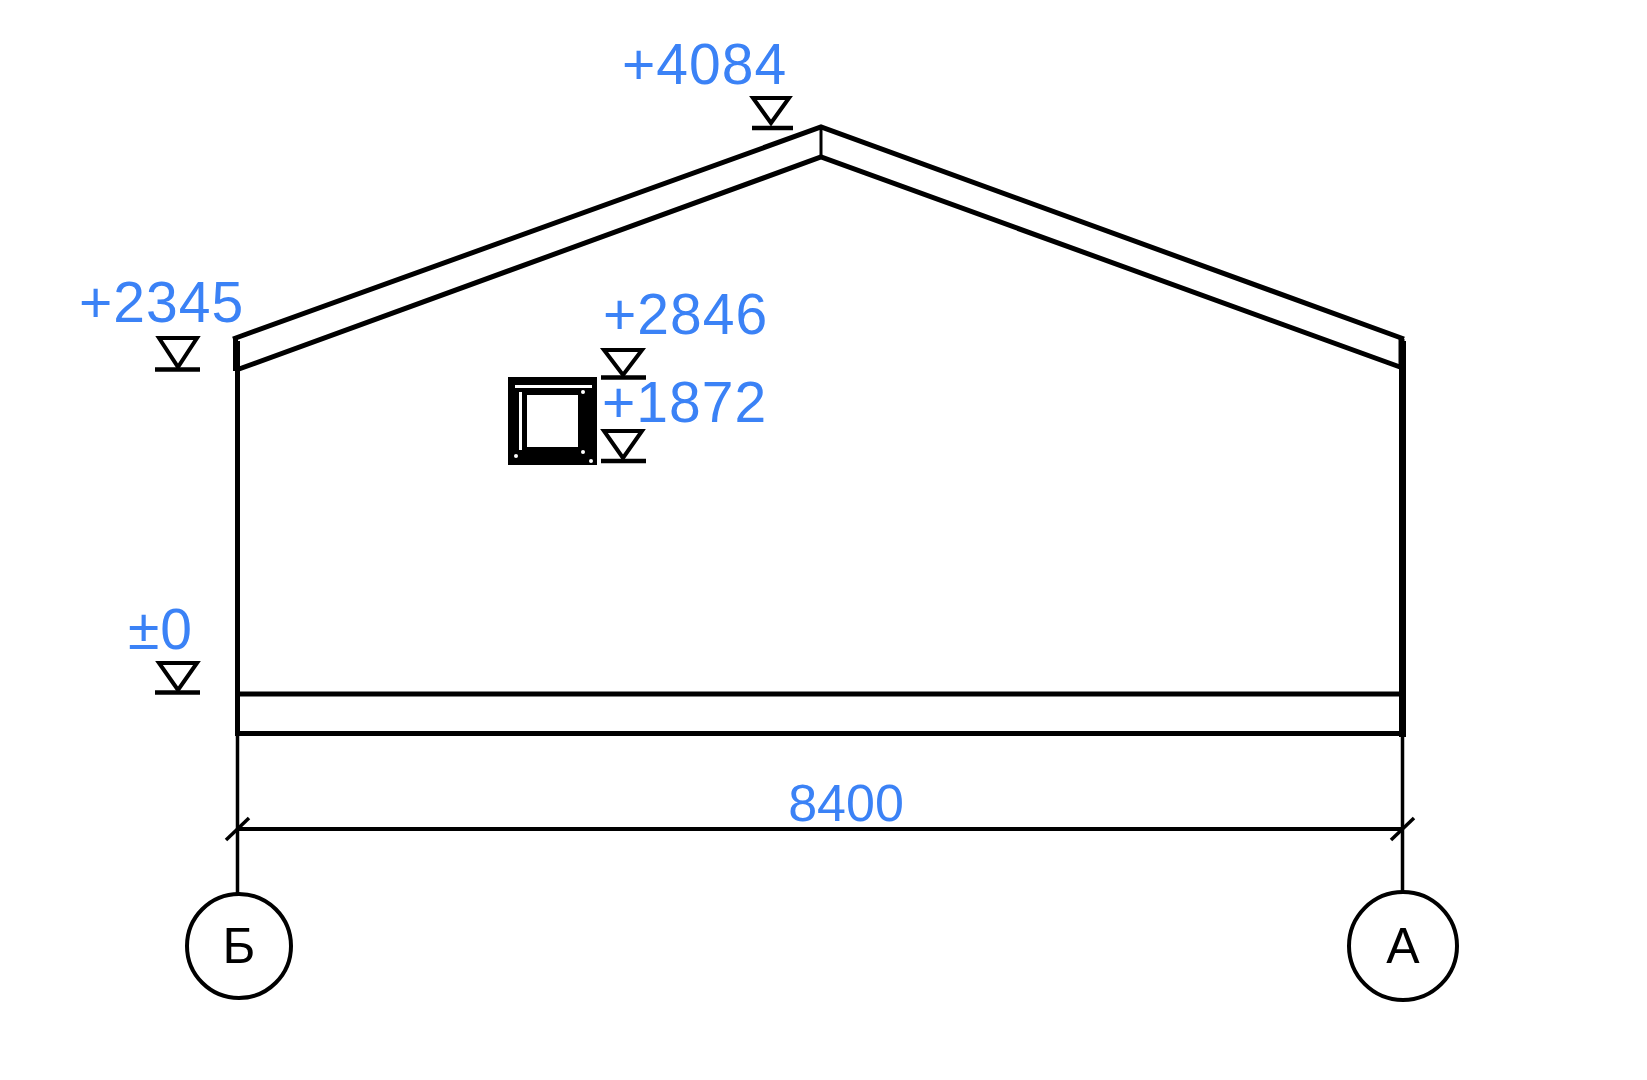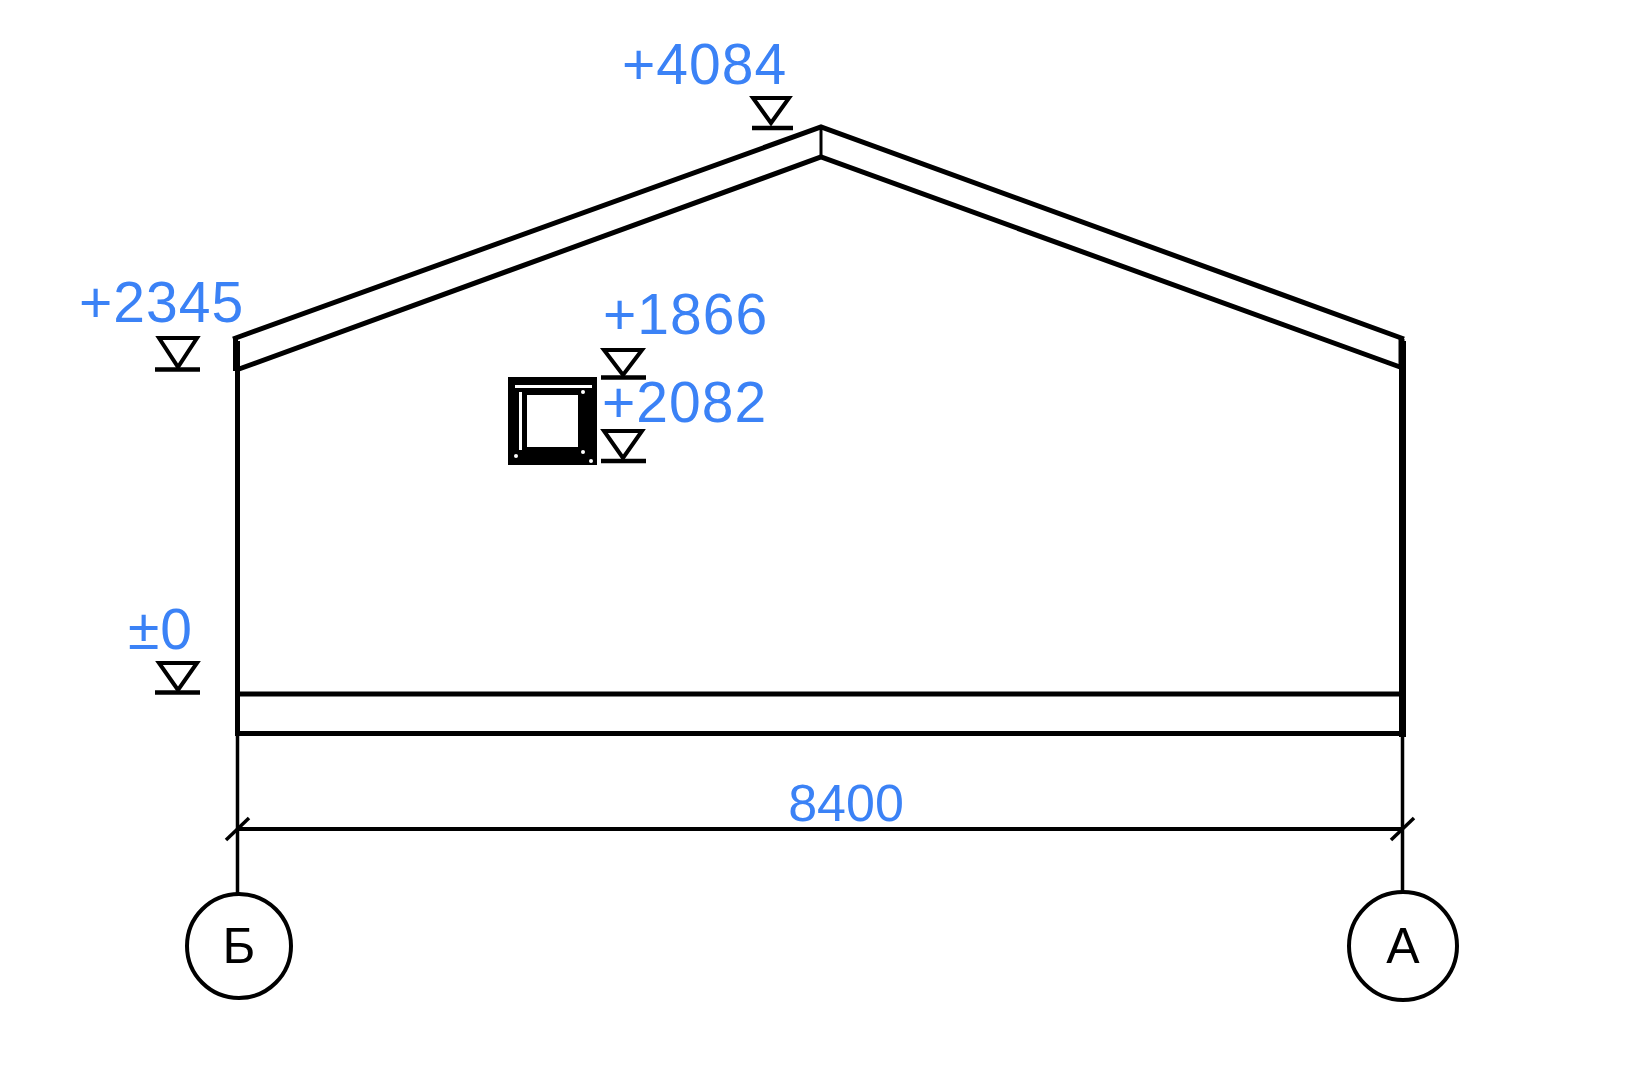--- a/index.html
+++ b/index.html
@@ -104,23 +104,23 @@
     <g>
       <polygon points="159,663 197,663 178,690" fill="none" stroke="#000" stroke-width="4"></polygon>
       <line x1="155" y1="692.5" x2="200" y2="692.5" stroke="#000" stroke-width="4.5"></line>
     </g>
   </svg>
 
   <div class="label" style="left:622px; top:36px;">+4084</div>
 
   <div class="label" style="left:33px; top:274px;margin-left:46px;">+2345</div>
 
-  <div class="label" style="left:603px; top:286px;">+1866</div>
+  <div class="label" style="left:603px; top:286px;">+2846</div>
 
-  <div class="label" style="left:602px; top:374px;">+2082</div>
+  <div class="label" style="left:602px; top:374px;">+1872</div>
 
   <div class="label" style="left:128px; top:601px;">±0</div>
 
   <div class="label dim-label" style="left:781px; top:777px; width:130px;">8400</div>
 
   <div class="axis-label" style="left:187px; top:894px; width:104px; height:104px;">Б</div>
 
   <div class="axis-label" style="left:1349px; top:892px; width:108px; height:108px;">А</div>
 
 </div>

